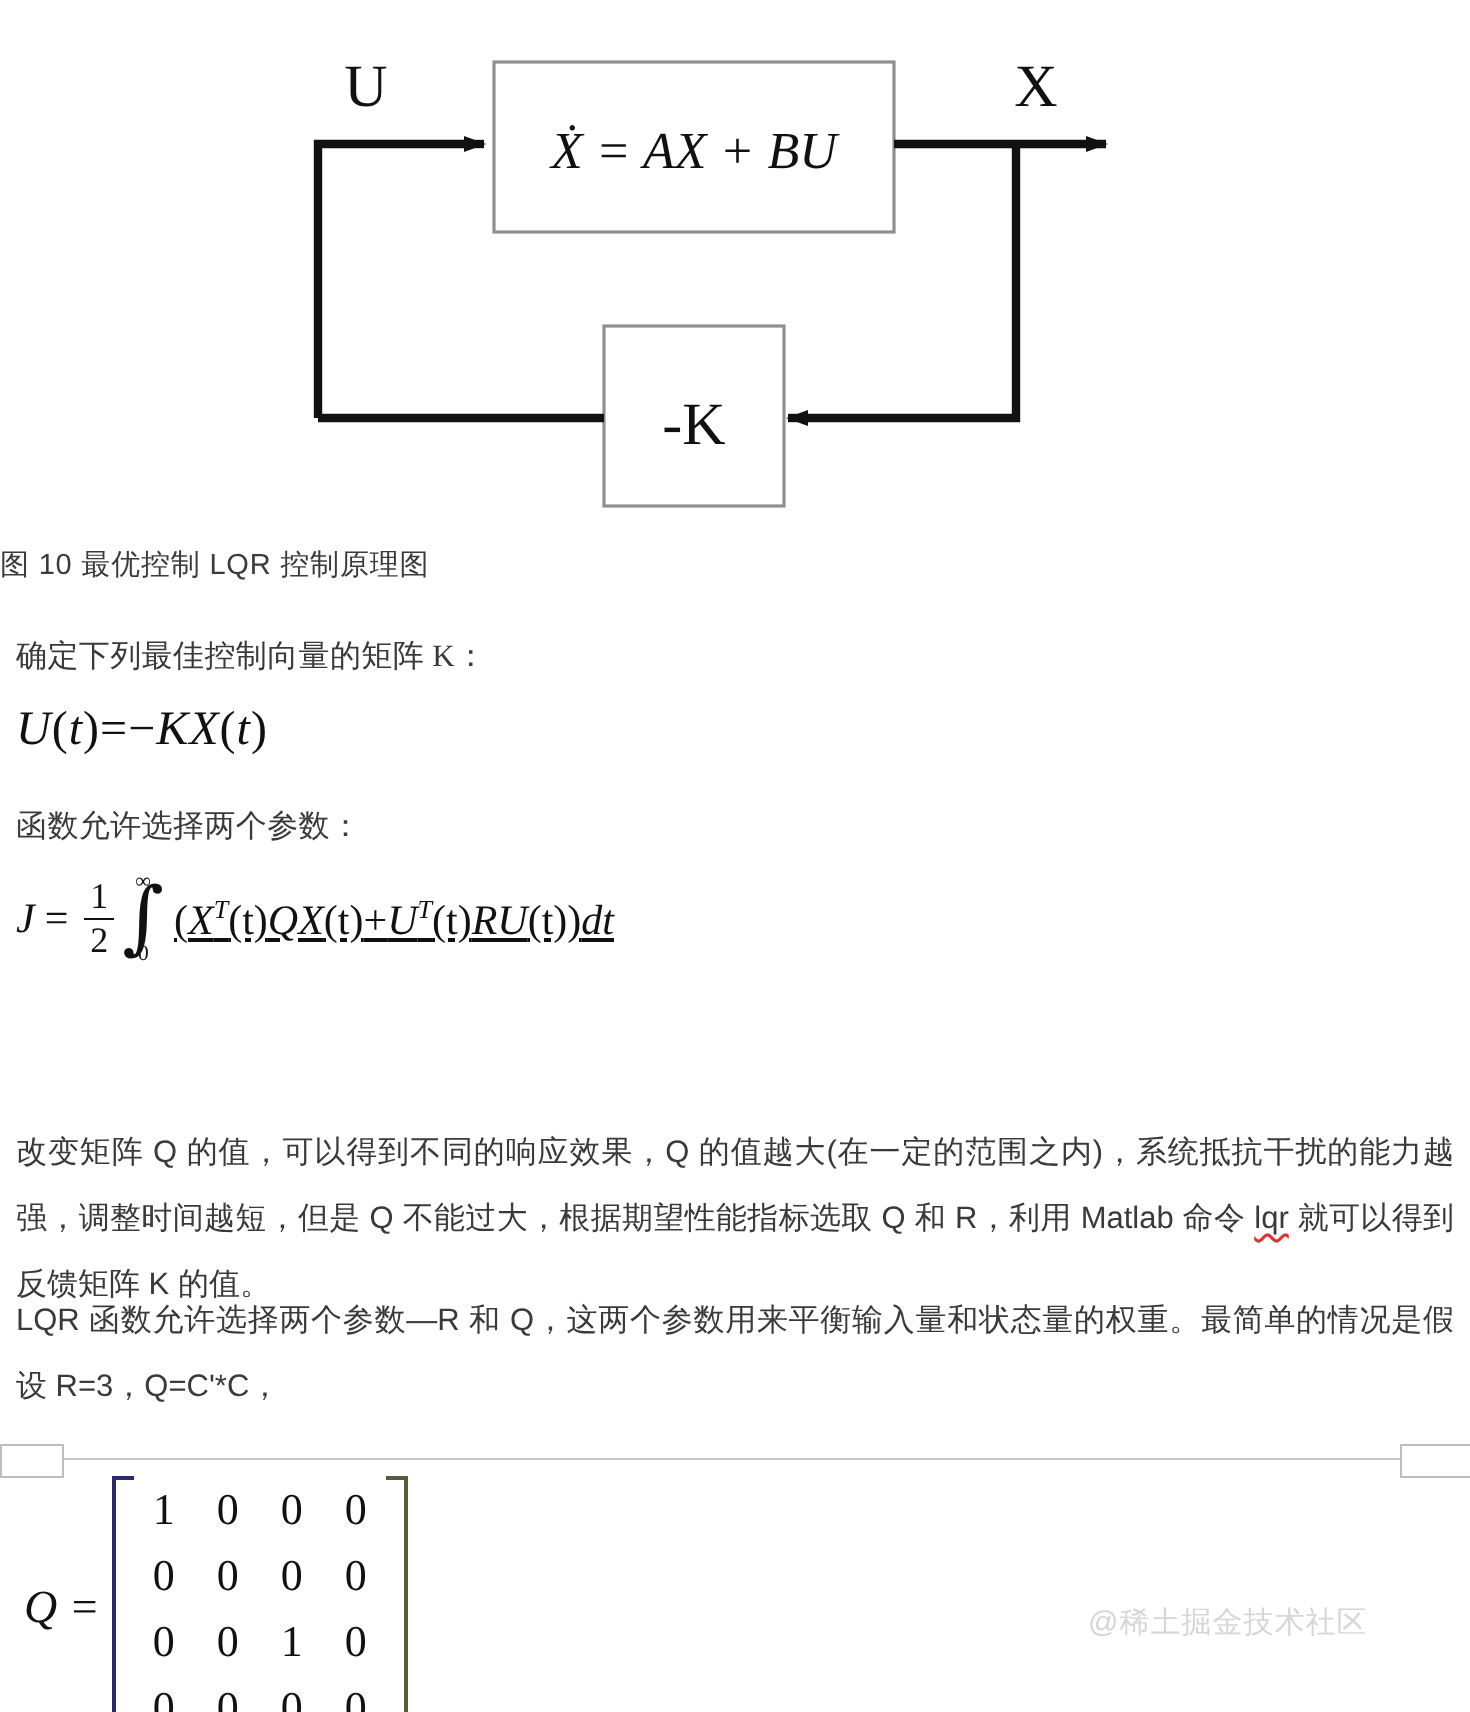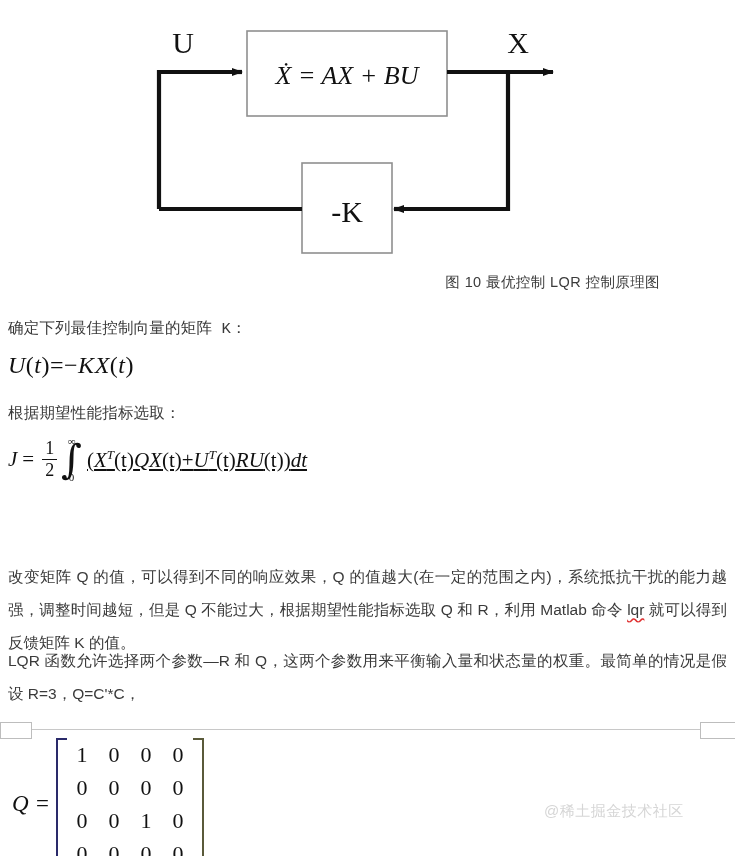--- a/index.html
+++ b/index.html
@@ -24,32 +24,32 @@
     width: 735px;
     height: 268px;
   }
   #figure svg { display: block; }
 
   .caption {
     position: absolute;
     left: 0;
     top: 273px;
     width: 660px;
-    text-align: right;
+    text-align: left;
     font-family: "Liberation Sans", "DejaVu Sans", sans-serif;
     font-size: 14.5px;
     color: #3b3b3b;
     letter-spacing: .4px;
   }
 
   
   .para {
     position: absolute;
     left: 8px;
-    font-family: Liberation Mono, monospace;
+    font-family: Liberation Serif, serif;
     font-size: 15.5px;
     color: #3a3a3a;
     letter-spacing: .2px;
     white-space: nowrap;
   }
 
   .mathline {
     position: absolute;
     left: 8px;
     font-family: "Liberation Serif", "DejaVu Serif", serif;
@@ -278,21 +278,21 @@
 </div>
 
 <div class="caption">图 10 最优控制 LQR 控制原理图</div>
 
 <div class="para" id="p-intro" style="top:318px;">确定下列最佳控制向量的矩阵 K：</div>
 
 <div class="mathline" id="eq-u">
   <span>U</span><span class="upr">(</span><span>t</span><span class="upr">)</span><span class="upr">=</span><span class="upr">−</span><span>K</span><span>X</span><span class="upr">(</span><span>t</span><span class="upr">)</span>
 </div>
 
-<div class="para" id="p-min" style="top:403px;">根据期望性能指标选取：</div>
+<div class="para" id="p-min" style="top:403px;">函数允许选择两个参数：</div>
 
 <div class="mathline" id="eq-j">
   <span>J</span>
   <span class="upr" style="margin:0 5px;">=</span>
   <span class="frac">
     <span class="num">1</span>
     <span class="bar"></span>
     <span class="den">2</span>
   </span>
   <span class="intgrp">

